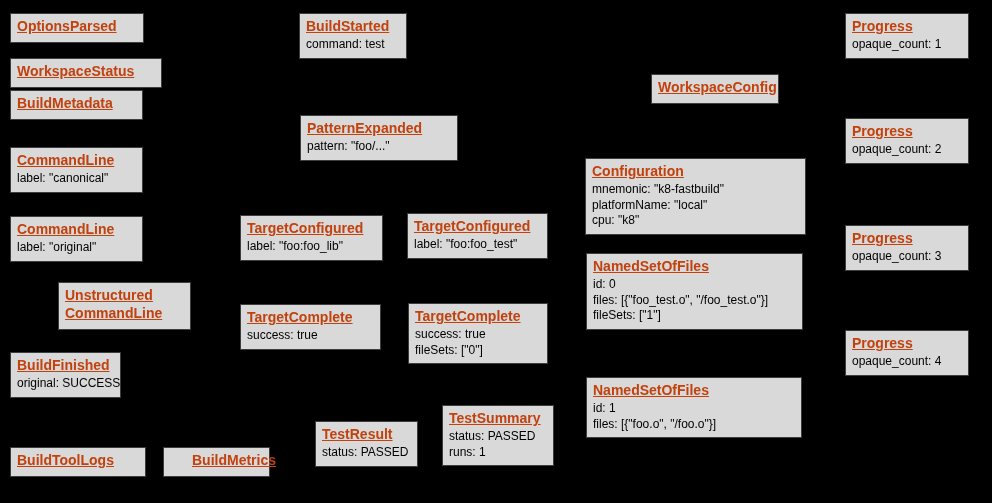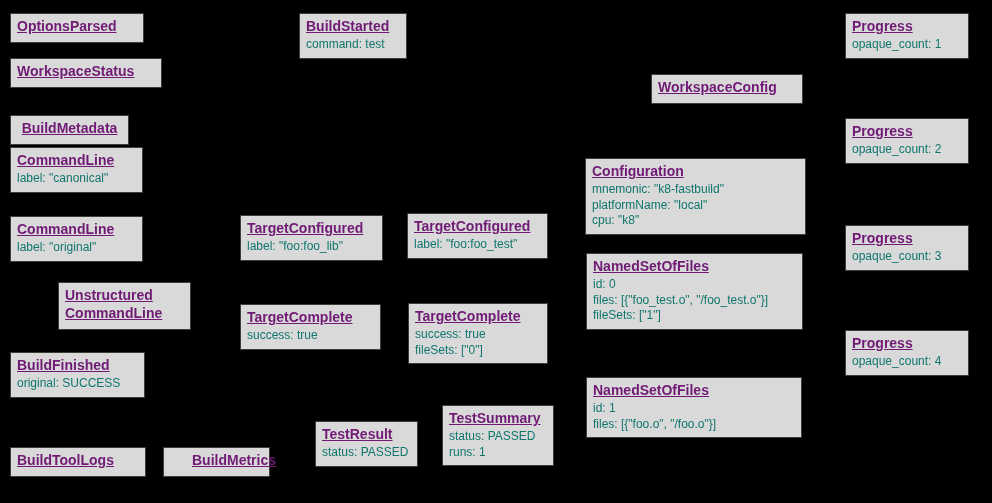--- a/index.html
+++ b/index.html
@@ -20,82 +20,88 @@
     box-sizing: border-box;
     background: #d9d9d9;
     border: 1.5px solid #3d3d3d;
     padding: 4px 6px 5px 6px;
   }
   .event-title {
     font-weight: bold;
     text-decoration: underline;
     font-size: 14px;
     line-height: 1.28;
-    color: #701a75;
+    color: #c2410c;
     white-space: pre-line;
   }
   .event-lines { margin-top: 1px; }
   .event-line {
     font-size: 12px;
     line-height: 1.3;
-    color: #0f766e;
+    color: #000000;
     white-space: nowrap;
   }
 </style>
 </head>
 <body>
 
 <div id="diagram-canvas">
     <div class="event-box" style="left: 10px; top: 13px; width: 134px;">
     <div class="event-title">OptionsParsed</div>
     <div class="event-lines"></div>
   </div>
     <div class="event-box" style="left: 10px; top: 58px; width: 152px;">
     <div class="event-title">WorkspaceStatus</div>
     <div class="event-lines"></div>
   </div>
-    <div class="event-box" style="left: 10px; top: 115px; width: 119px; text-align: center;">
+    <div class="event-box" style="left: 10px; top: 90px; width: 133px;">
     <div class="event-title">BuildMetadata</div>
     <div class="event-lines"></div>
   </div>
     <div class="event-box" style="left: 10px; top: 147px; width: 133px;">
     <div class="event-title">CommandLine</div>
     <div class="event-lines">
         <div class="event-line">label: "canonical"</div>
       </div>
   </div>
     <div class="event-box" style="left: 10px; top: 216px; width: 133px;">
     <div class="event-title">CommandLine</div>
     <div class="event-lines">
         <div class="event-line">label: "original"</div>
       </div>
   </div>
     <div class="event-box" style="left: 10px; top: 282px; width: 133px; margin-left: 48px;">
     <div class="event-title">Unstructured
 CommandLine</div>
     <div class="event-lines"></div>
   </div>
-    <div class="event-box" style="left: 10px; top: 352px; width: 135px;">
+    <div class="event-box" style="left: 10px; top: 352px; width: 111px;">
     <div class="event-title">BuildFinished</div>
     <div class="event-lines">
         <div class="event-line">original: SUCCESS</div>
       </div>
   </div>
     <div class="event-box" style="left: 10px; top: 447px; width: 136px;">
     <div class="event-title">BuildToolLogs</div>
     <div class="event-lines"></div>
   </div>
     <div class="event-box" style="left: 163px; top: 447px; width: 107px; padding-left: 28px;">
     <div class="event-title">BuildMetrics</div>
     <div class="event-lines"></div>
   </div>
     <div class="event-box" style="left: 299px; top: 13px; width: 108px;">
     <div class="event-title">BuildStarted</div>
     <div class="event-lines">
         <div class="event-line">command: test</div>
+      </div>
+  </div>
+    <div class="event-box" style="left: 300px; top: 115px; width: 158px;">
+    <div class="event-title">PatternExpanded</div>
+    <div class="event-lines">
+        <div class="event-line">pattern: "foo/..."</div>
       </div>
   </div>
     <div class="event-box" style="left: 240px; top: 215px; width: 143px;">
     <div class="event-title">TargetConfigured</div>
     <div class="event-lines">
         <div class="event-line">label: "foo:foo_lib"</div>
       </div>
   </div>
     <div class="event-box" style="left: 407px; top: 213px; width: 141px;">
     <div class="event-title">TargetConfigured</div>
@@ -122,21 +128,21 @@
         <div class="event-line">status: PASSED</div>
       </div>
   </div>
     <div class="event-box" style="left: 442px; top: 405px; width: 112px;">
     <div class="event-title">TestSummary</div>
     <div class="event-lines">
         <div class="event-line">status: PASSED</div>
         <div class="event-line">runs: 1</div>
       </div>
   </div>
-    <div class="event-box" style="left: 651px; top: 74px; width: 152px;">
+    <div class="event-box" style="left: 651px; top: 74px; width: 128px;">
     <div class="event-title">WorkspaceConfig</div>
     <div class="event-lines"></div>
   </div>
     <div class="event-box" style="left: 585px; top: 158px; width: 221px;">
     <div class="event-title">Configuration</div>
     <div class="event-lines">
         <div class="event-line">mnemonic: "k8-fastbuild"</div>
         <div class="event-line">platformName: "local"</div>
         <div class="event-line">cpu: "k8"</div>
       </div>

